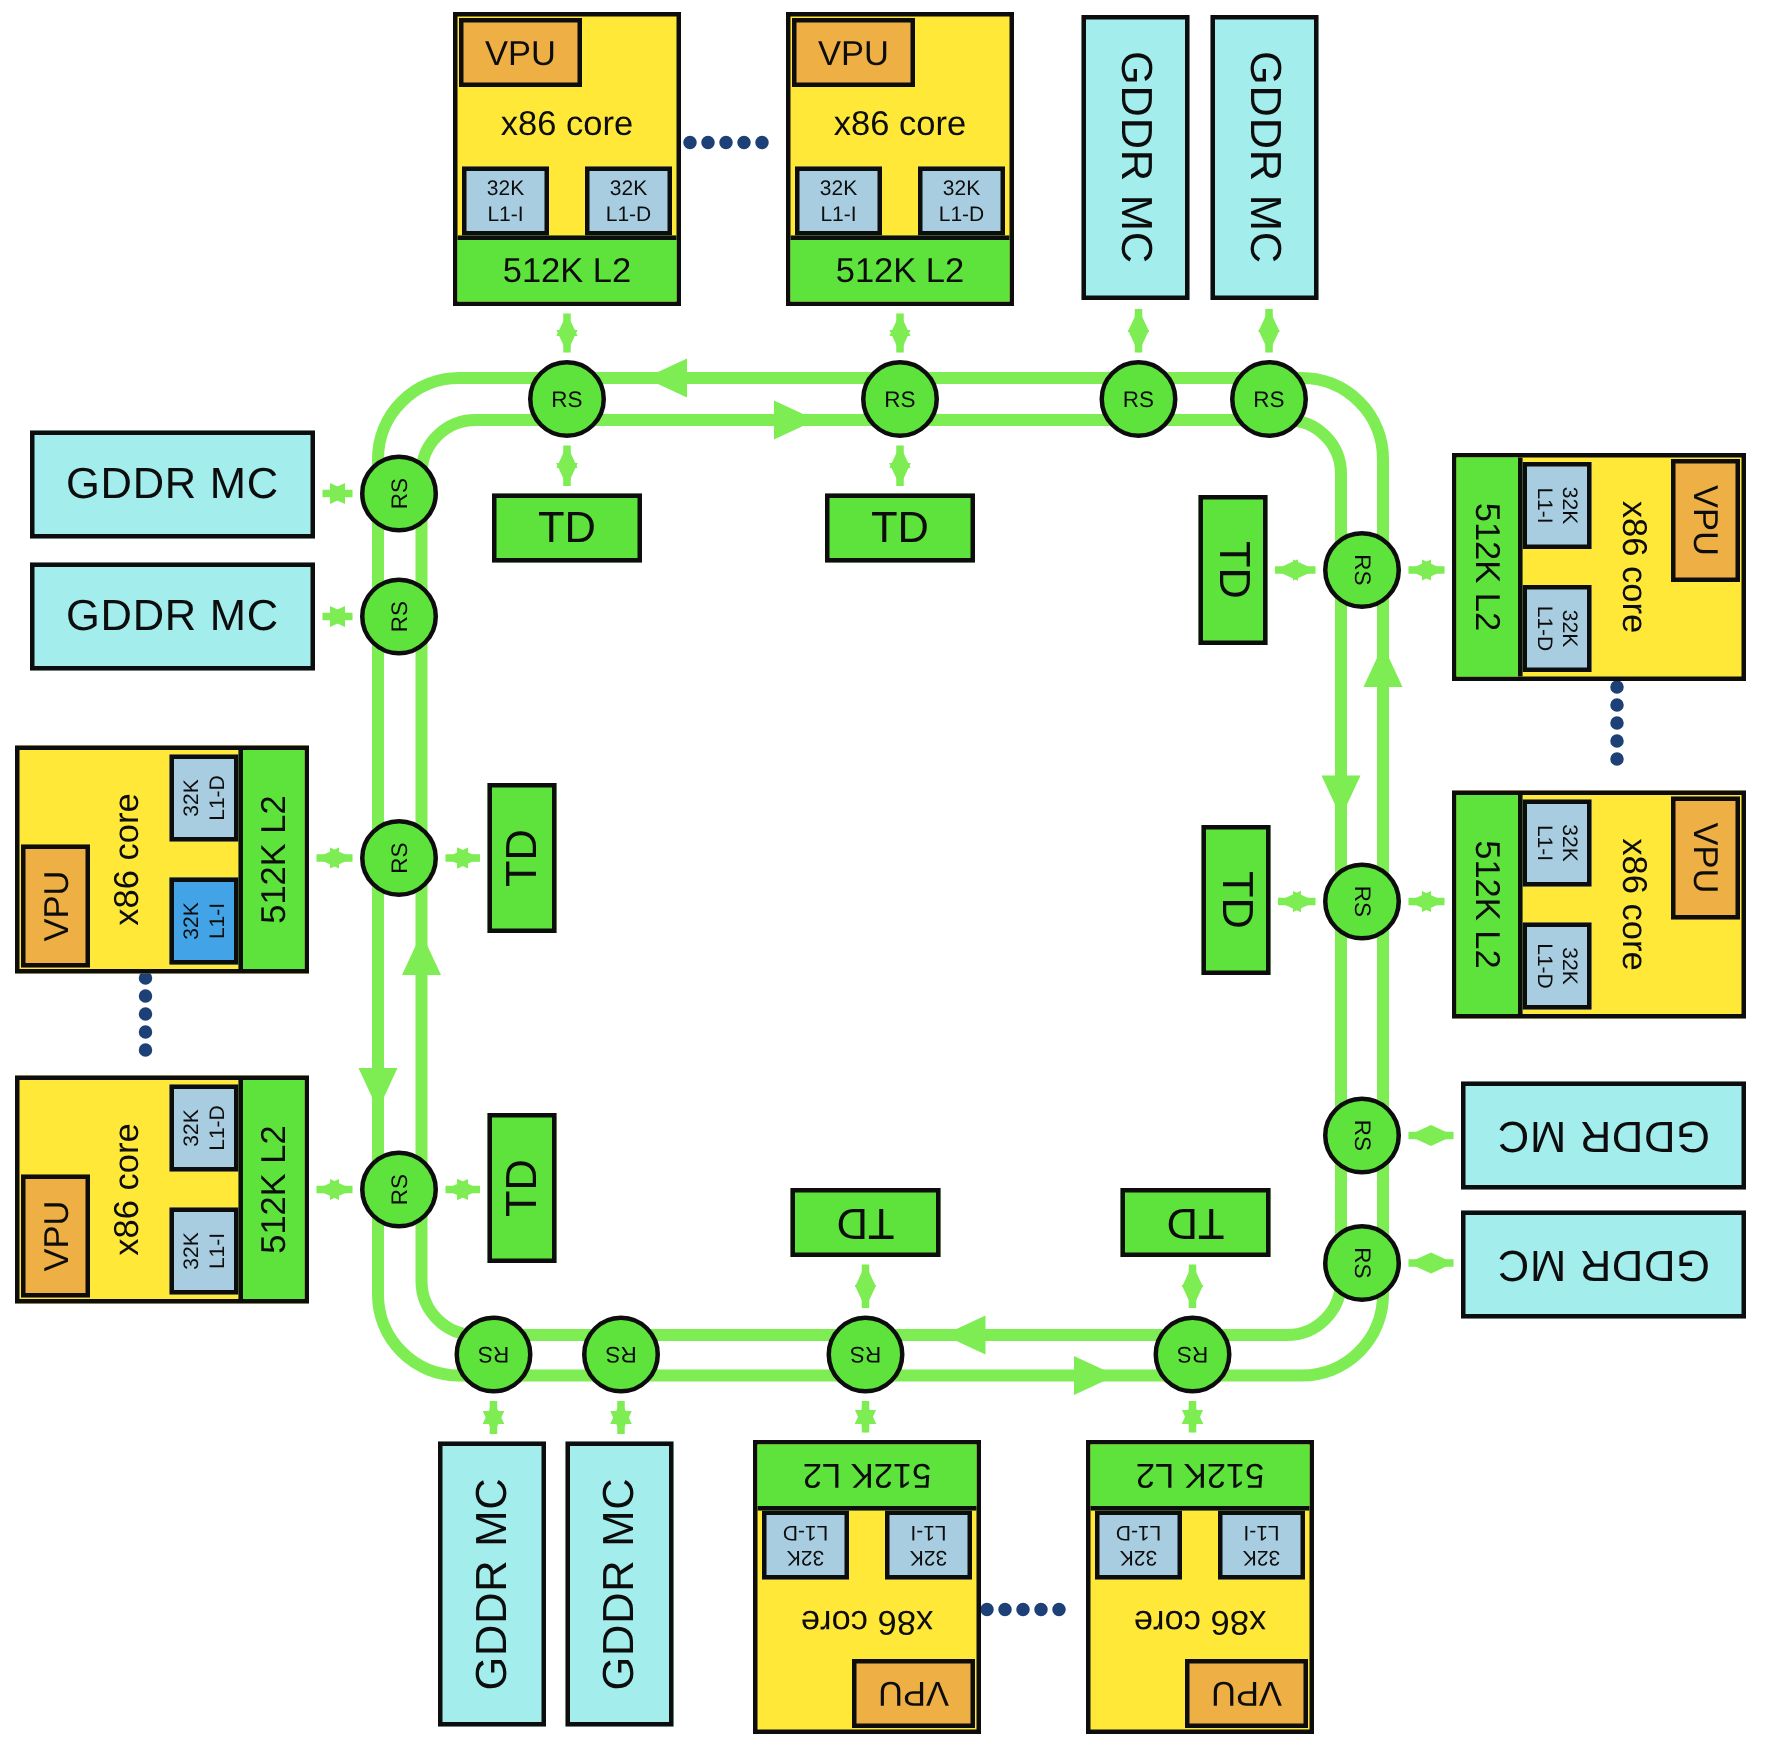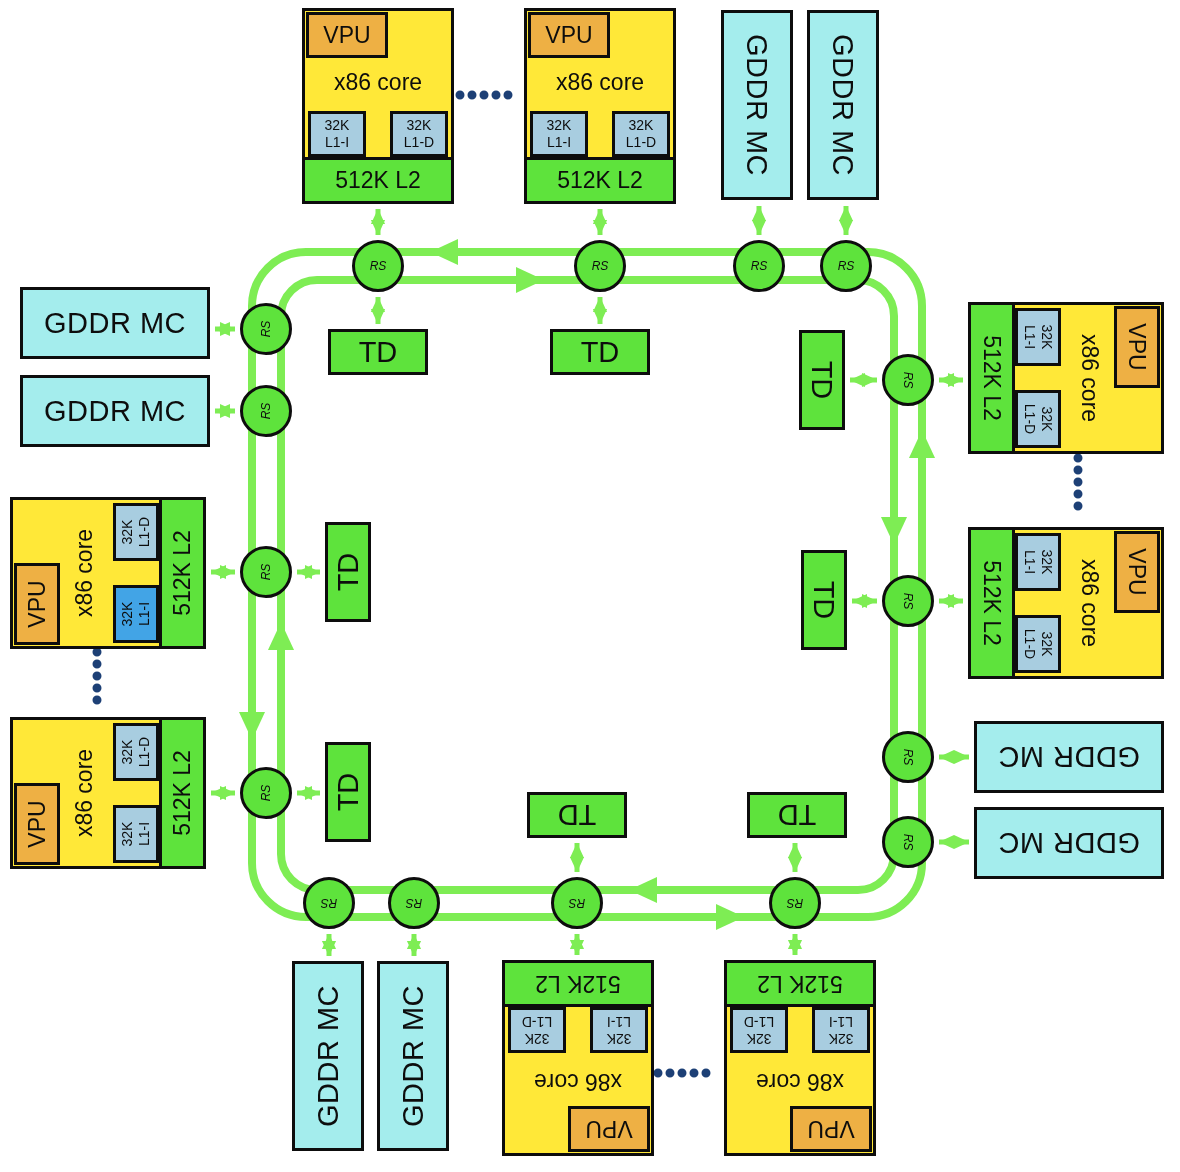--- a/index.html
+++ b/index.html
@@ -29,21 +29,21 @@
   .tile .l2{position:absolute;left:0;right:0;bottom:0;height:41px;background:var(--green);
     border-top:3px solid var(--bk);display:flex;align-items:center;justify-content:center;font-size:23px;}
   
   .gddr{width:190px;height:72px;background:var(--cyan);border:3px solid var(--bk);box-sizing:border-box;
     display:flex;align-items:center;justify-content:center;font-size:29px;letter-spacing:.5px;}
   
   .td{width:100px;height:46px;background:var(--green);border:3px solid var(--bk);box-sizing:border-box;
     display:flex;align-items:center;justify-content:center;font-size:29px;}
   
   .rs{width:52px;height:52px;background:var(--green);border:3px solid var(--bk);box-sizing:border-box;
-    border-radius:50%;display:flex;align-items:center;justify-content:center;font-size:12px;font-style:italic;}
+    border-radius:50%;display:flex;align-items:center;justify-content:center;font-size:15px;}
 </style>
 </head>
 <body>
 
 <div id="stage">
 
   <svg id="ringsvg" width="1180" height="1172" viewBox="0 0 1180 1172">
     <defs>
       <marker id="ah" viewBox="0 0 10 10" refX="8.5" refY="5" markerWidth="3.6" markerHeight="3.6" orient="auto-start-reverse" markerUnits="strokeWidth">
         <path d="M0,1 L8.6,5 L0,9 Z" fill="#7eed54"></path>

